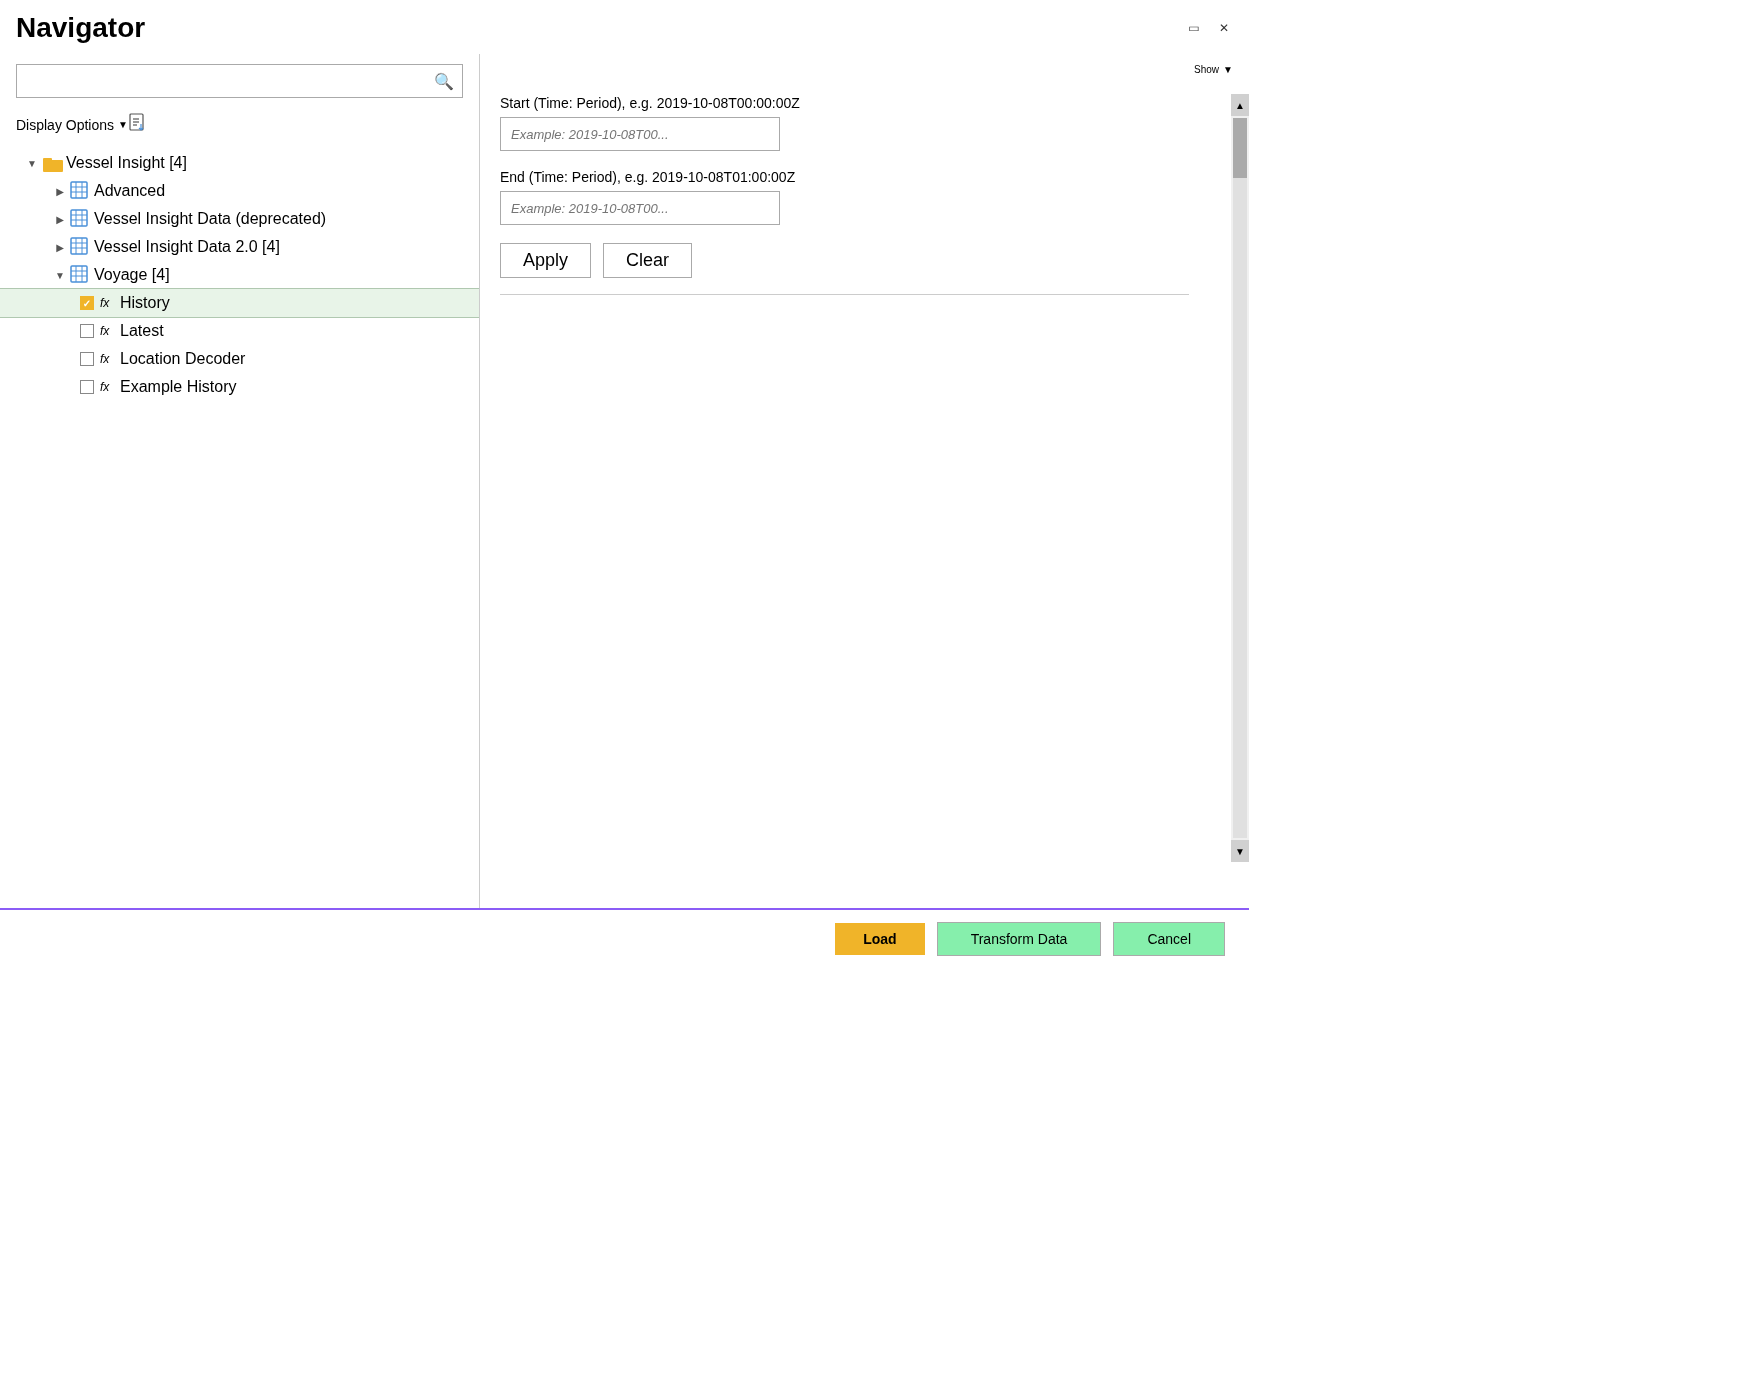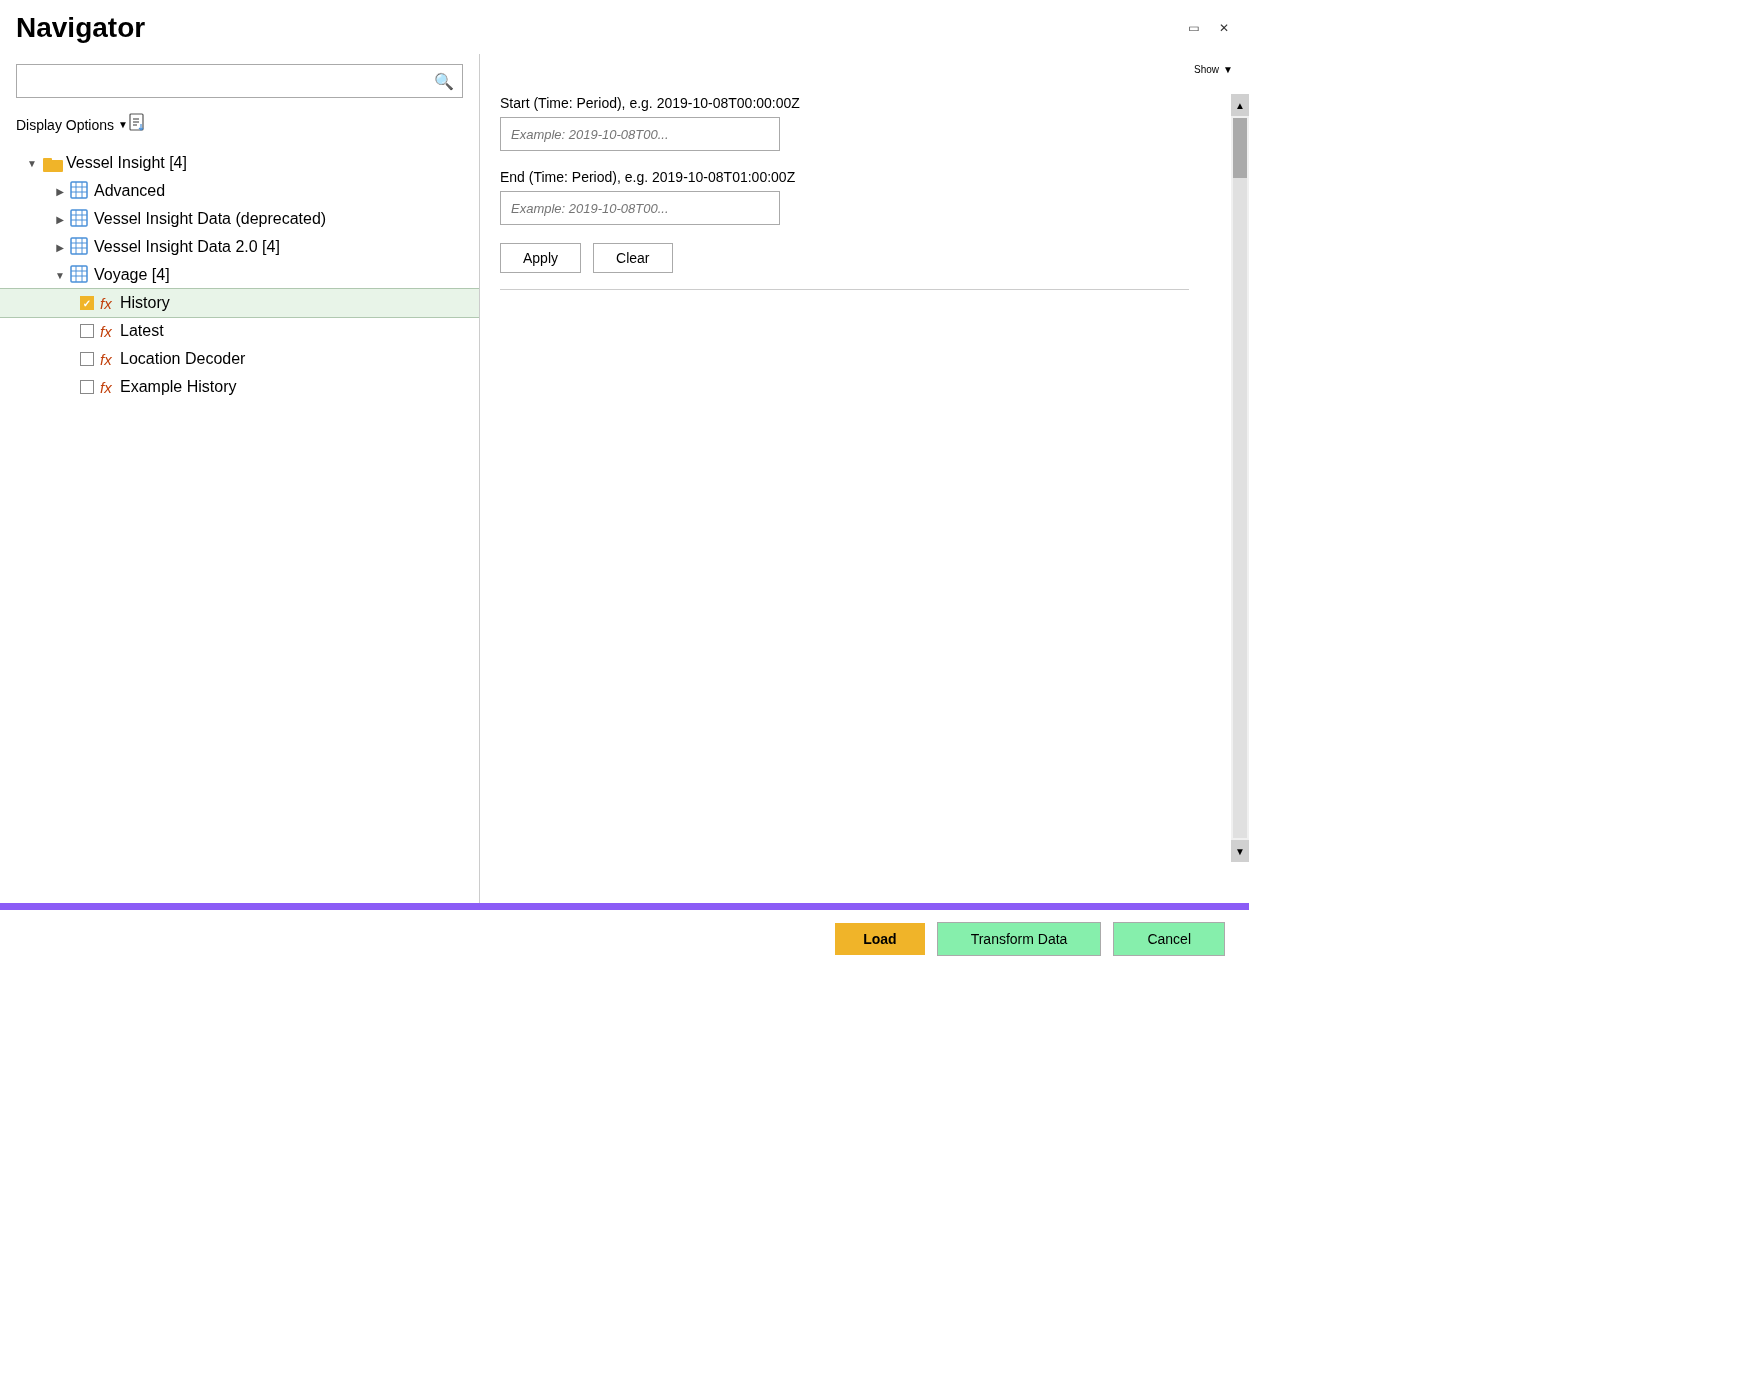--- a/index.html
+++ b/index.html
@@ -178,23 +178,23 @@
 
     .checkbox.checked::after {
       content: '✓';
       color: #fff;
       font-size: 10px;
       font-weight: bold;
     }
 
     .fx-icon {
       font-style: italic;
-      color: #c2410c;
+      color: #000000;
       margin-right: 4px;
-      font-size: 15px;
+      font-size: 12px;
       flex-shrink: 0;
       width: 16px;
     }
 
     .tree-label {
       font-size: 16px;
     }
 
     
     .indent-1 { padding-left: 24px; }
@@ -293,39 +293,39 @@
       display: flex;
       gap: 12px;
       margin-top: 10px;
     }
 
     .btn {
       padding: 6px 22px;
       border: 1px solid #aaa;
       background: #fff;
       cursor: pointer;
-      font-size: 14px;
+      font-size: 18px;
     }
 
     .divider-line {
       border: none;
       border-top: 1px solid #ccc;
       margin: 16px 0;
       width: calc(100% - 40px);
       margin-left: 20px;
     }
 
     
     .bottom-bar {
       display: flex;
       justify-content: flex-end;
       align-items: center;
       padding: 12px 24px;
       gap: 12px;
-      border-top: 7px solid #8b5cf6;
+      border-top: 2px solid #8b5cf6;
       position: absolute;
       bottom: 0;
       right: 0;
       left: 0;
       background: #fff;
     }
 
     .btn-load {
       padding: 8px 28px;
       background: #f0b429;

